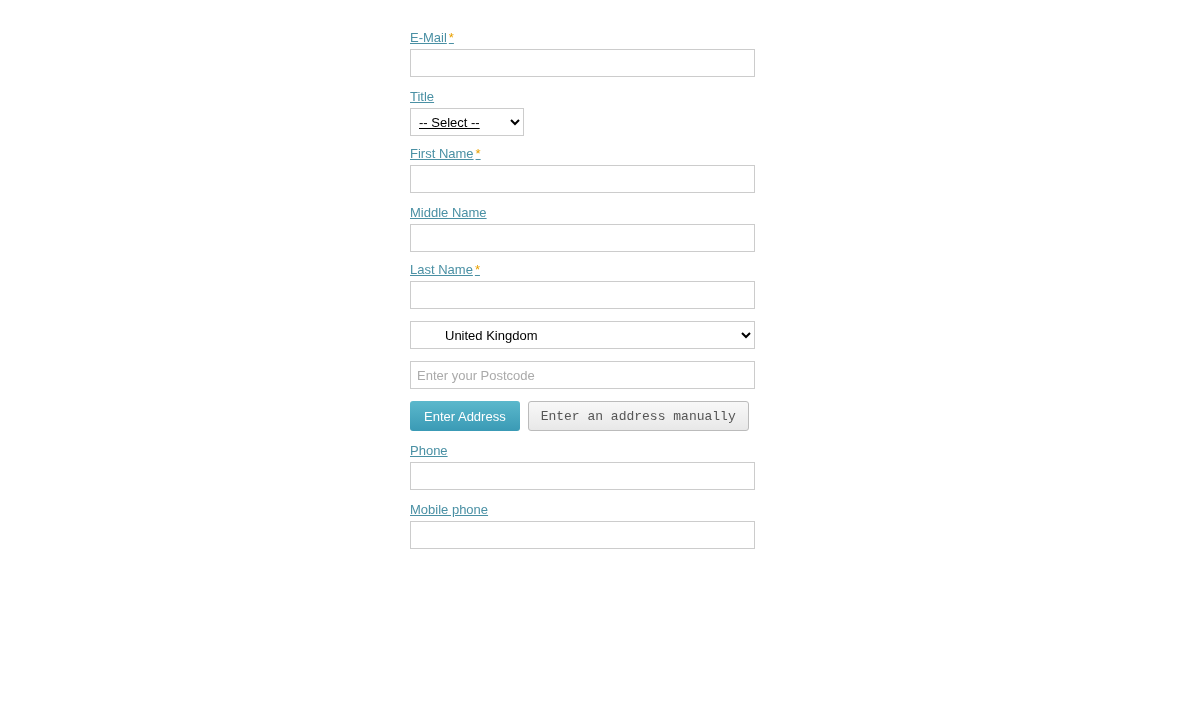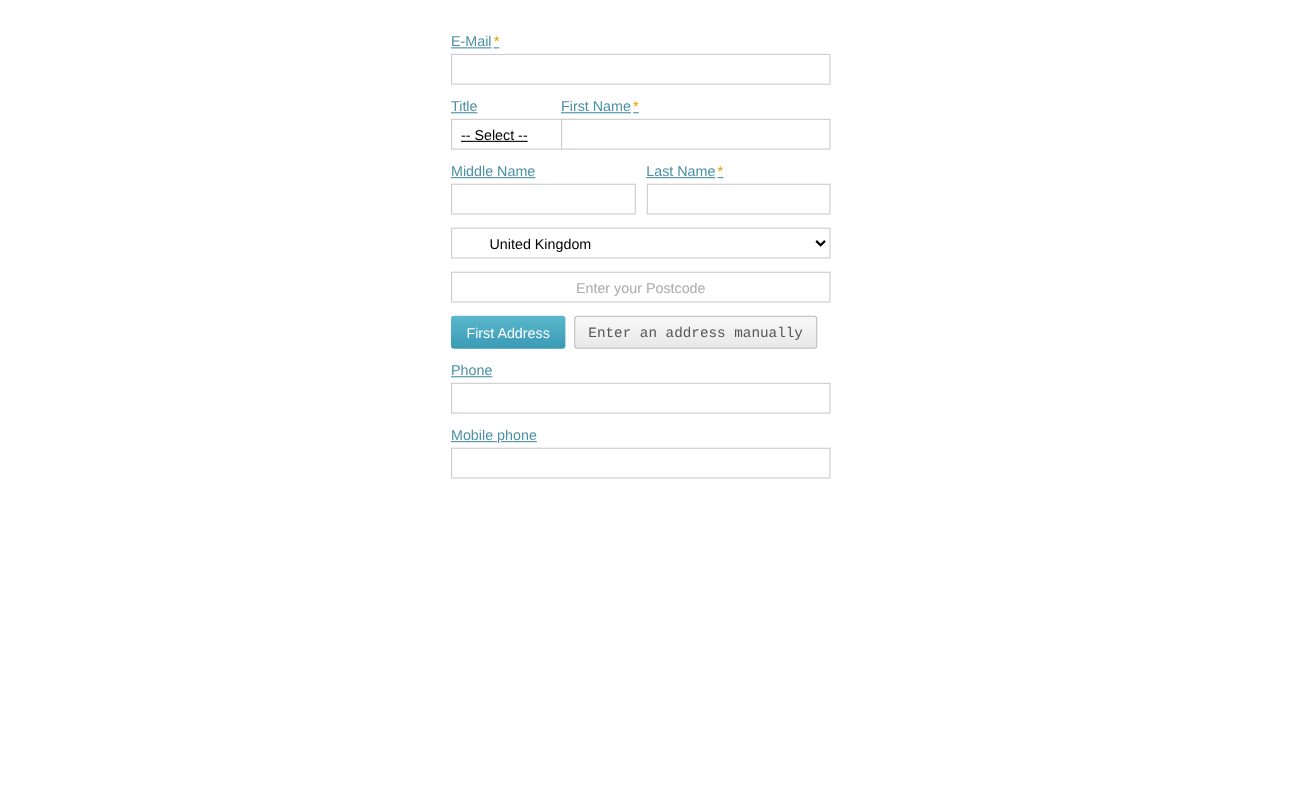--- a/index.html
+++ b/index.html
@@ -36,20 +36,21 @@
 
     .form-label .required {
       color: #e8a000;
       margin-left: 2px;
     }
 
     .form-row {
       display: flex;
       gap: 10px;
       margin-bottom: 12px;
+      flex-direction: column;
     }
 
     .form-col {
       display: flex;
       flex-direction: column;
     }
 
     .form-col-title {
       width: 90px;
     }
@@ -98,21 +99,20 @@
     }
 
     .postcode-input {
       width: 180px;
       height: 28px;
       border: 1px solid #ccc;
       padding: 4px 6px;
       font-size: 13px;
       color: #4c1d95;
       outline: none;
-      text-align: center;
     }
 
     .postcode-input::placeholder {
       color: #aaa;
     }
 
     .address-row {
       display: flex;
       gap: 8px;
       margin-bottom: 12px;
@@ -201,21 +201,21 @@
       <option>Germany</option>
       <option>France</option>
     </select>
   </div>
 
   <div class="form-group">
     <input type="text" class="postcode-input" placeholder="Enter your Postcode" style="">
   </div>
   <div class="address-row">
     <button class="btn-find-address">
-      <span>First Address</span>
+      <span>Enter Address</span>
     </button>
     <button class="btn-enter-manually">
       <span>Enter an address manually</span>
     </button>
   </div>
 
   <div class="form-group">
     <label class="form-label">
       <span>Phone</span>
     </label>

